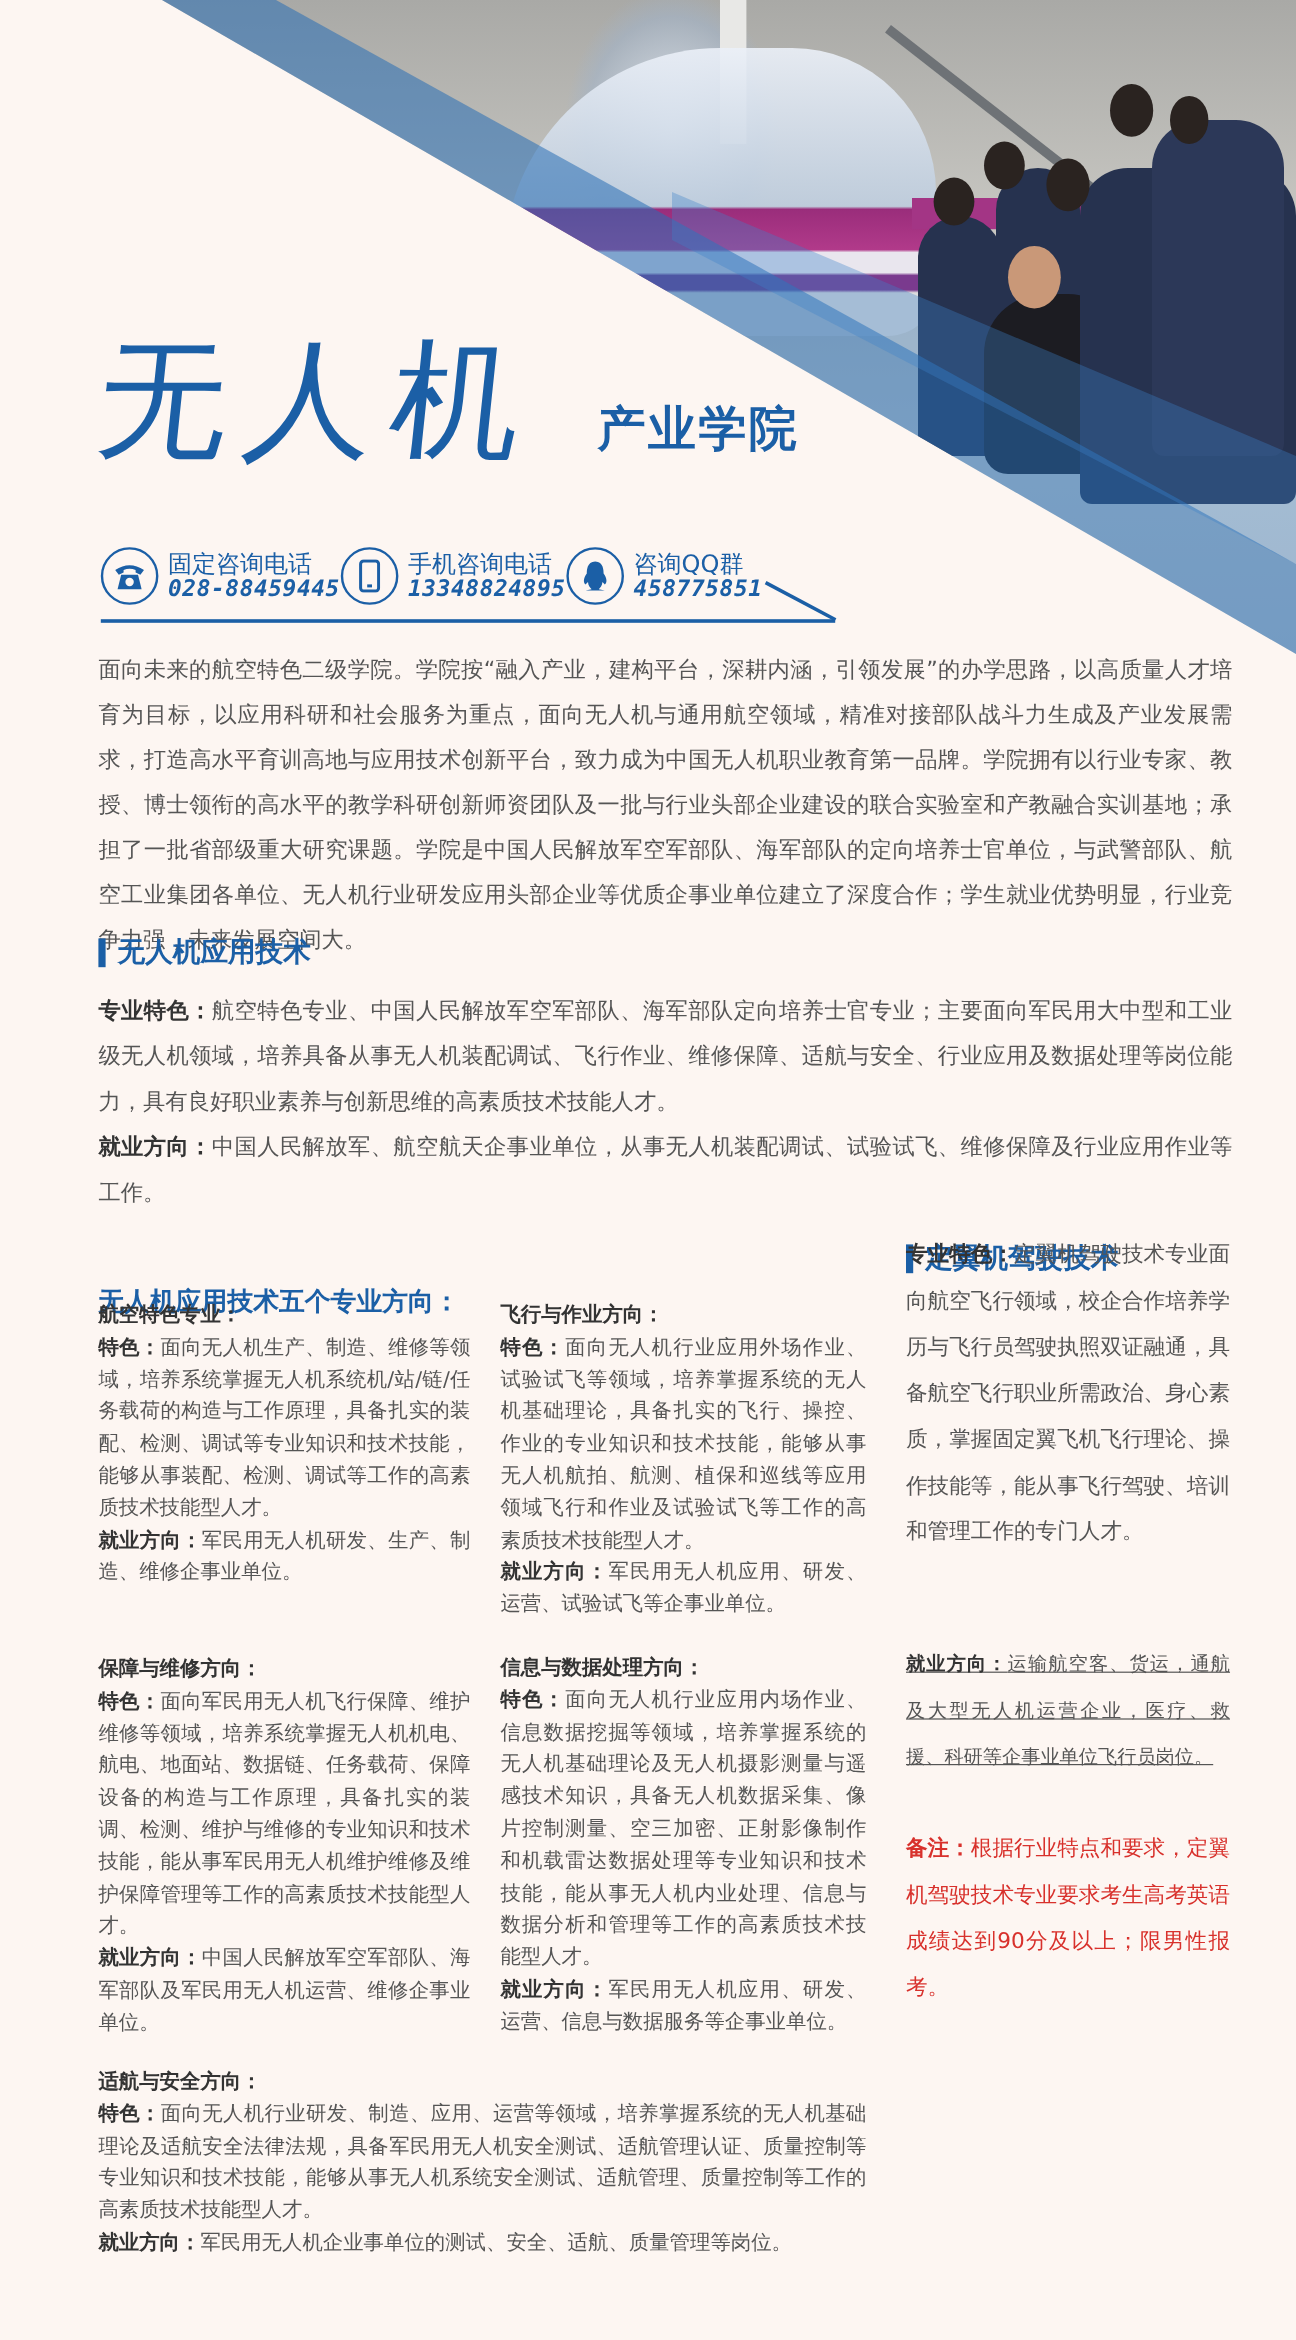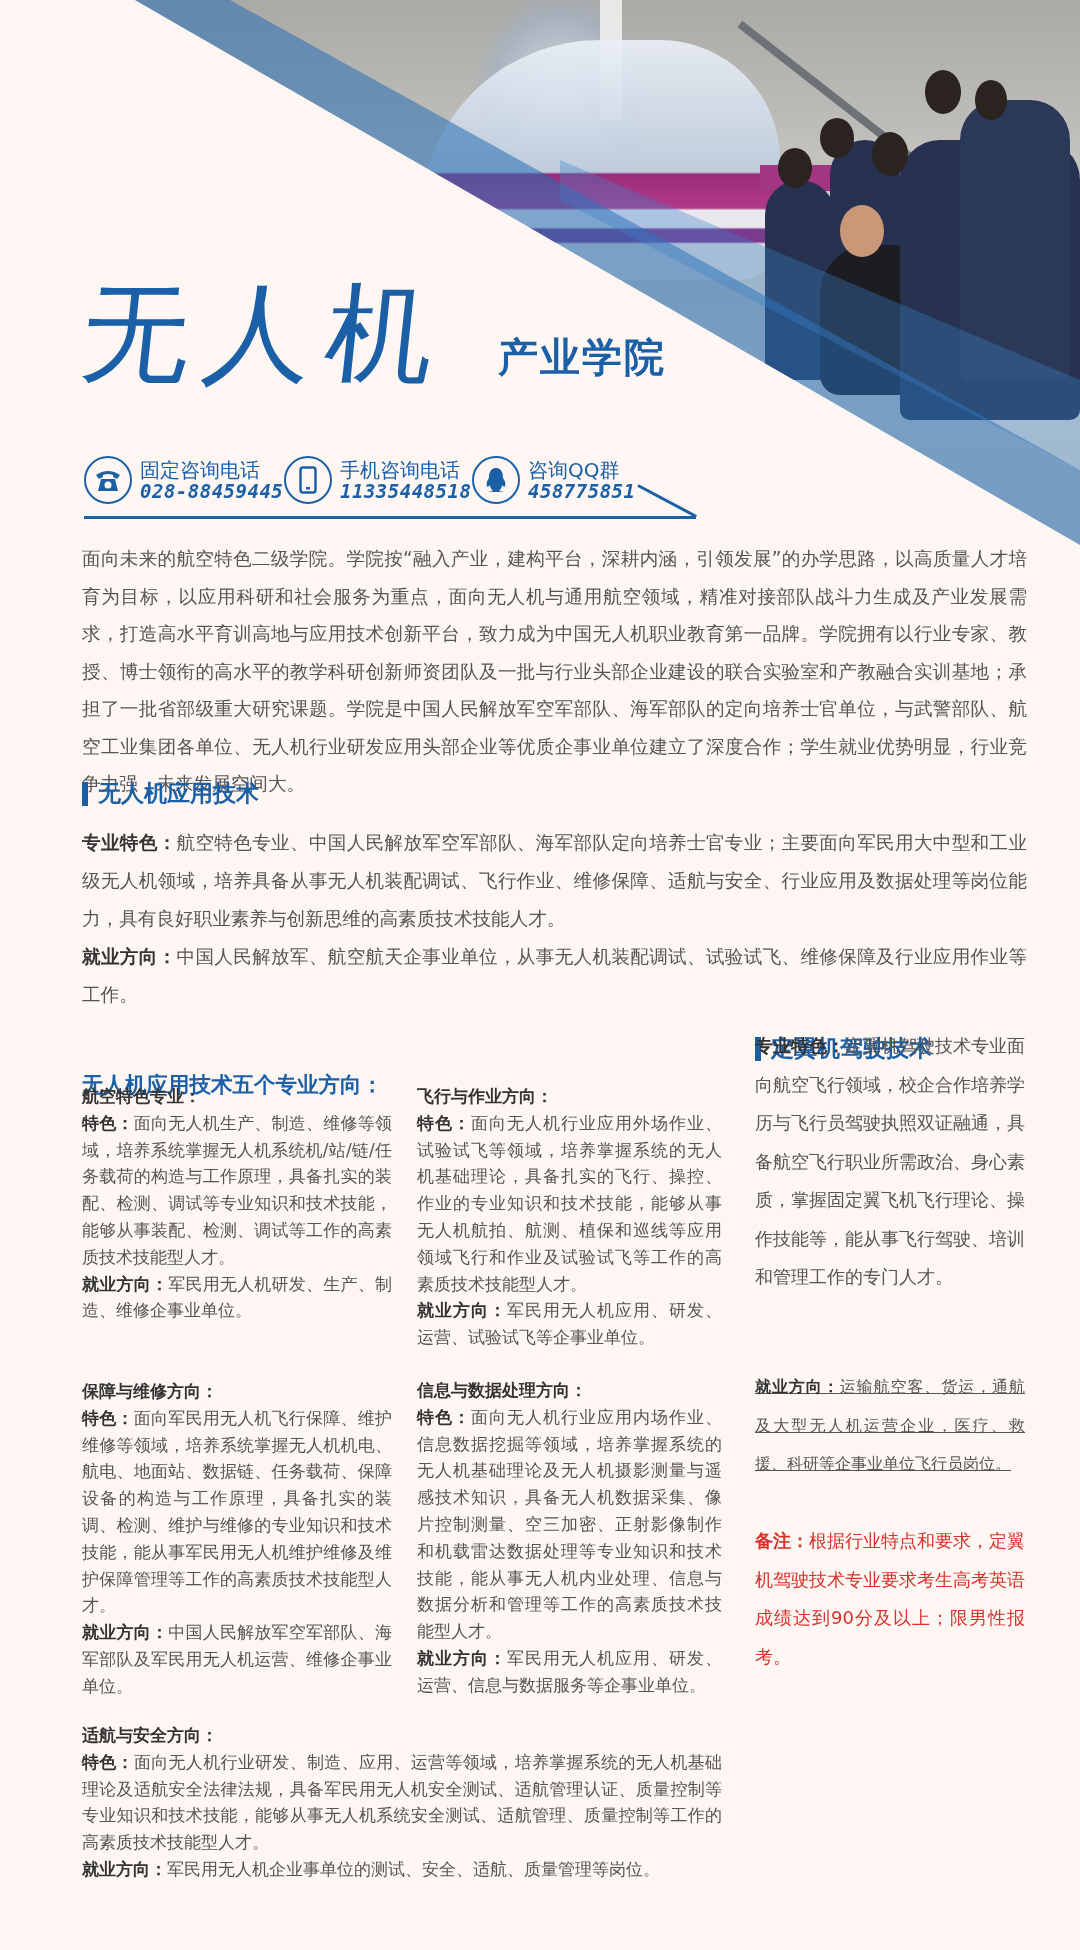--- a/index.html
+++ b/index.html
@@ -124,21 +124,21 @@
   </div>
   <div class="contact" style="left:200px;">
     <div class="circle">
       <svg width="18" height="28" viewBox="0 0 18 28">
           <rect x="1.5" y="1.5" width="15" height="25" rx="2.5" fill="none" stroke="#1b5fa6" stroke-width="2.5"></rect>
           <rect x="7" y="21" width="4" height="2.5" fill="#1b5fa6"></rect>
         </svg>
     </div>
     <div class="lines">
       <span class="label">手机咨询电话</span>
-      <span class="num">11335448518</span>
+      <span class="num">13348824895</span>
     </div>
   </div>
   <div class="contact" style="left:388px;">
     <div class="circle">
       <svg width="24" height="28" viewBox="0 0 24 28">
           <path d="M12 2 C5 2 5 10 5 12 C2 16 2 20 4 21 C5 20 6 19 6 19 C6 22 8 24 9 25 L4 26 L20 26 L15 25 C16 24 18 22 18 19 C18 19 19 20 20 21 C22 20 22 16 19 12 C19 10 19 2 12 2 Z" fill="#1b5fa6"></path>
         </svg>
     </div>
     <div class="lines">
       <span class="label">咨询QQ群</span>

